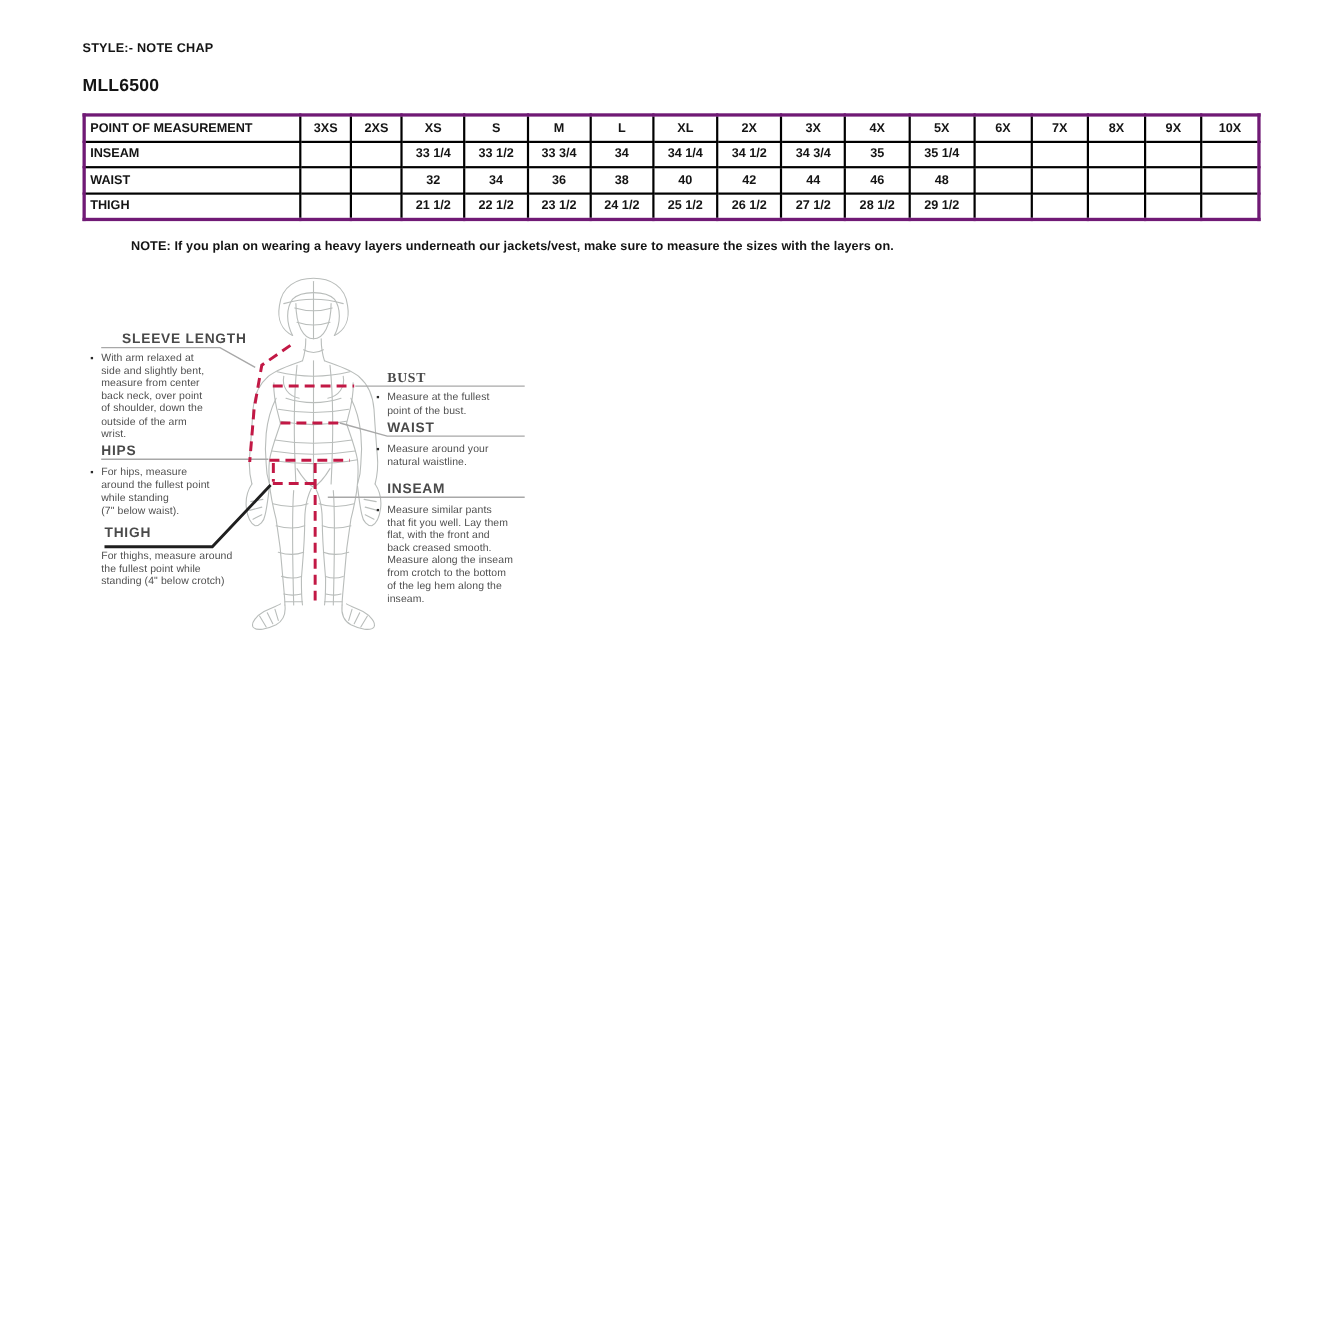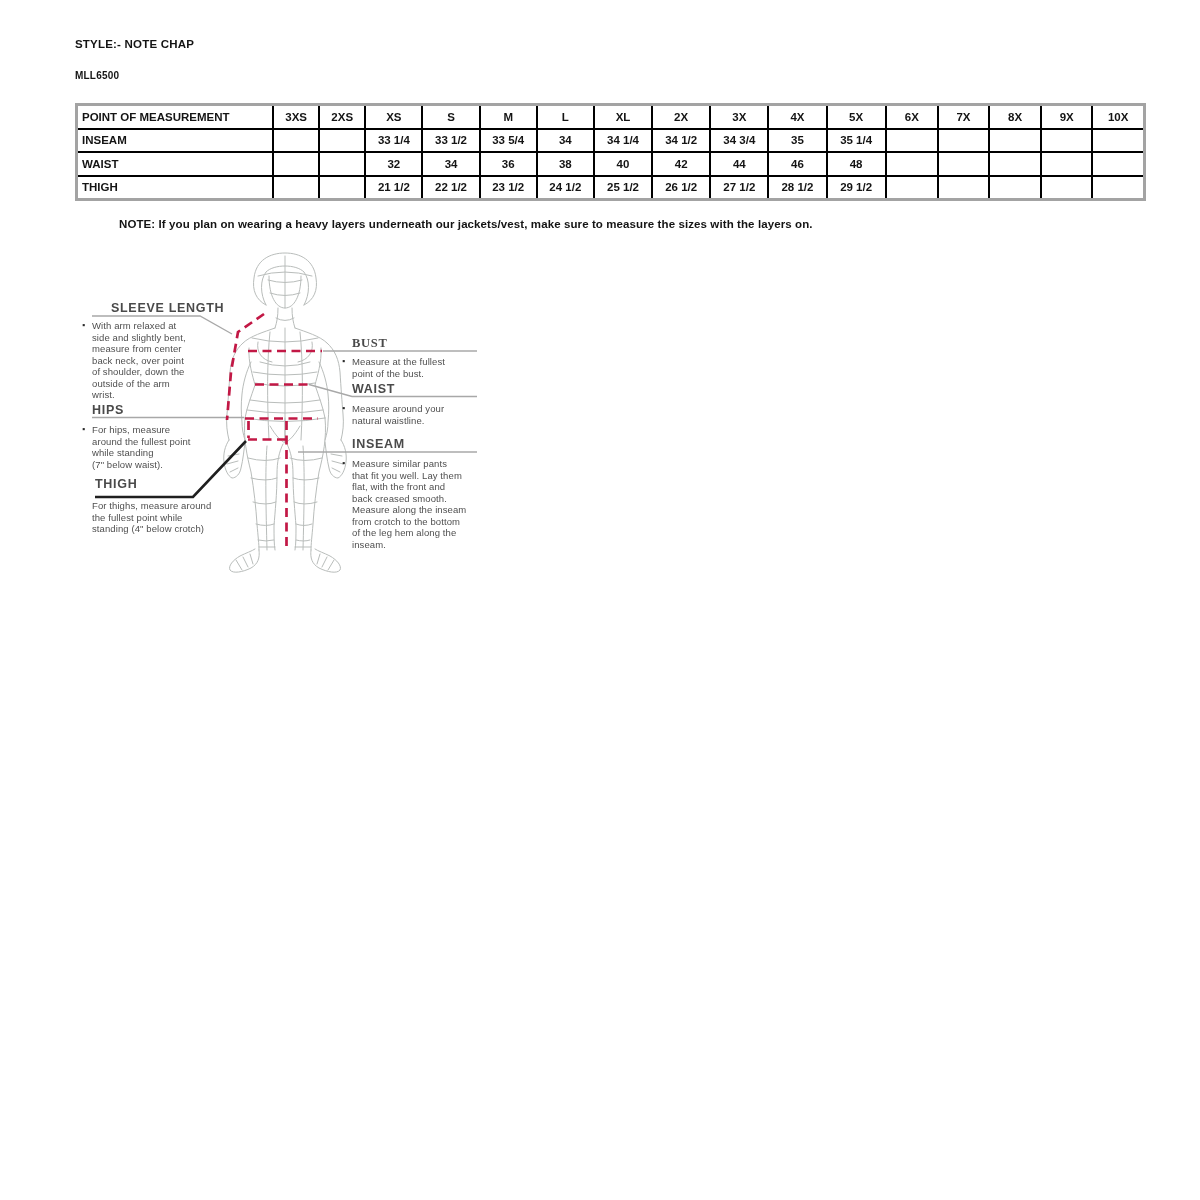--- a/index.html
+++ b/index.html
@@ -1,24 +1,24 @@
 <!DOCTYPE html>
 <html><head>
 <meta charset="utf-8">
 <style>
   html,body{margin:0;padding:0;background:#fff;}
   .page{
     position:relative;width:1200px;height:1200px;background:#ffffff;overflow:hidden;
     font-family:"Liberation Sans","DejaVu Sans",sans-serif;color:#111;
   }
   .doc-title{position:absolute;left:75px;top:38px;font-size:11.5px;font-weight:bold;color:#141414;letter-spacing:.2px;}
-  .doc-code{position:absolute;left:75px;top:70px;font-size:10px;font-weight:bold;color:#141414;letter-spacing:.2px;}
+  .doc-code{position:absolute;left:75px;top:70px;font-size:16px;font-weight:bold;color:#141414;letter-spacing:.2px;}
   .size-table{
     position:absolute;left:75px;top:103px;width:1071px;border-collapse:collapse;table-layout:fixed;
-    border:3px solid #a3a3a3;
+    border:3px solid #701a75;
   }
   .size-table th,.size-table td{
     border:2px solid #000;height:21.5px;padding:0;font-size:11.5px;font-weight:bold;color:#141414;
     text-align:center;vertical-align:middle;overflow:hidden;white-space:nowrap;
   }
   .size-table .rowlabel{text-align:left;padding-left:4px;}
   .note{position:absolute;left:75px;top:218px;font-size:11.5px;font-weight:bold;color:#141414;letter-spacing:.1px;padding-left:44px;}
   .diagram-svg{position:absolute;left:80px;top:250px;width:420px;height:360px;}
   .dg-title{
     position:absolute;font-size:12.5px;font-weight:bold;color:#4a4a4a;letter-spacing:.7px;line-height:1;
@@ -80,21 +80,21 @@
           <th>10X</th>
         </tr>
       </thead>
     <tbody>
         <tr>
           <td class="rowlabel">INSEAM</td>
           <td></td>
           <td></td>
           <td>33 1/4</td>
           <td>33 1/2</td>
-          <td>33 5/4</td>
+          <td>33 3/4</td>
           <td>34</td>
           <td>34 1/4</td>
           <td>34 1/2</td>
           <td>34 3/4</td>
           <td>35</td>
           <td>35 1/4</td>
           <td></td>
           <td></td>
           <td></td>
           <td></td>

